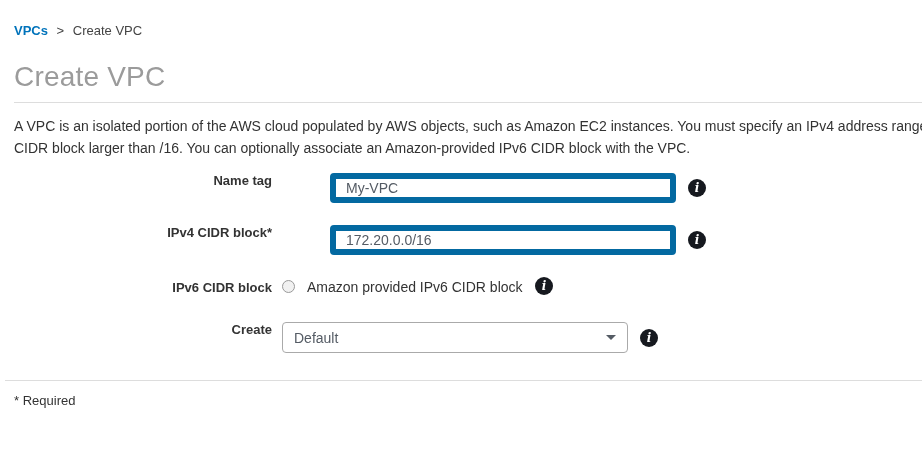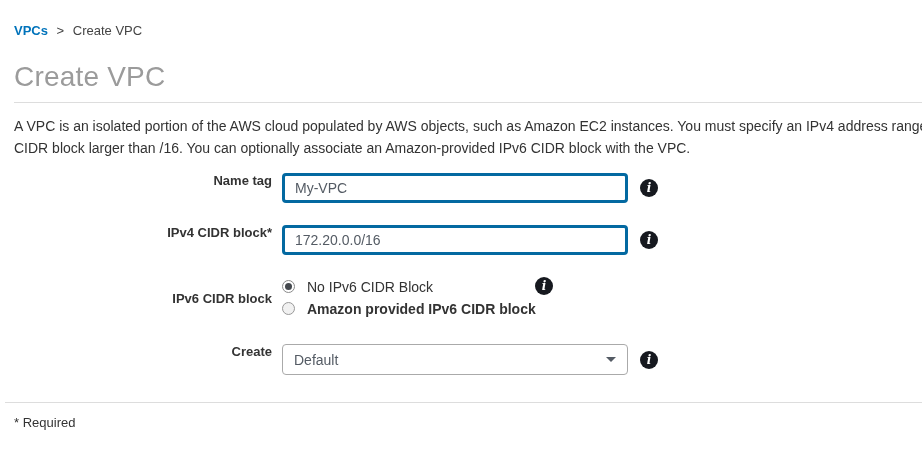--- a/index.html
+++ b/index.html
@@ -73,28 +73,29 @@
     font-weight: bold;
     color: #333;
     flex: none;
   }
   .top-align .field-label { padding-top: 2px; }
   .control { margin-left: 10px; display: flex; align-items: center; }
 
   .text-input {
     width: 346px;
     height: 30px;
-    border: 3px solid #0369a1;
+    border: 6px solid #0369a1;
     border-radius: 4px;
     padding: 0 10px;
     font-family: "Liberation Sans", sans-serif;
     font-size: 14px;
     color: #545b64;
     outline: none;
     background: #fff;
+    margin-left: 48px;
   }
 
   
   .info-icon {
     width: 18px; height: 18px;
     border-radius: 50%;
     background: #16191f;
     color: #fff;
     display: inline-flex;
     align-items: center;
@@ -212,24 +213,20 @@
         <span class="info-icon">
             <span>i</span>
           </span>
       </div>
     </div>
 
     <div class="form-row top-align">
       <div class="field-label">IPv6 CIDR block</div>
       <div class="control radio-group">
         <label class="radio-option">
-          <span class="radio checked"></span>
-          <span class="radio-label">No IPv6 CIDR Block</span>
-        </label>
-        <label class="radio-option">
           <span class="radio"></span>
           <span class="radio-label">Amazon provided IPv6 CIDR block</span>
         </label>
         <span class="info-icon radio-info">
             <span>i</span>
           </span>
       </div>
     </div>
 
     <div class="form-row">

